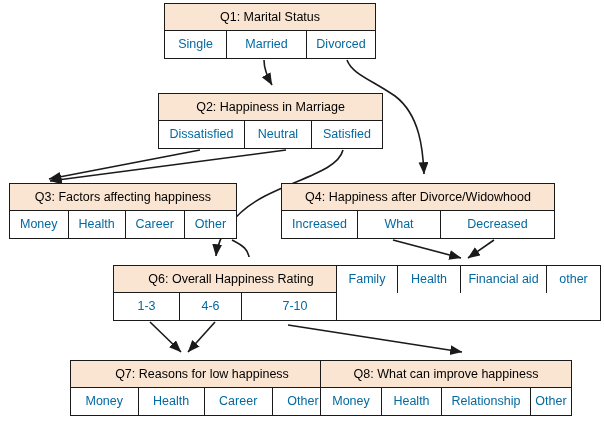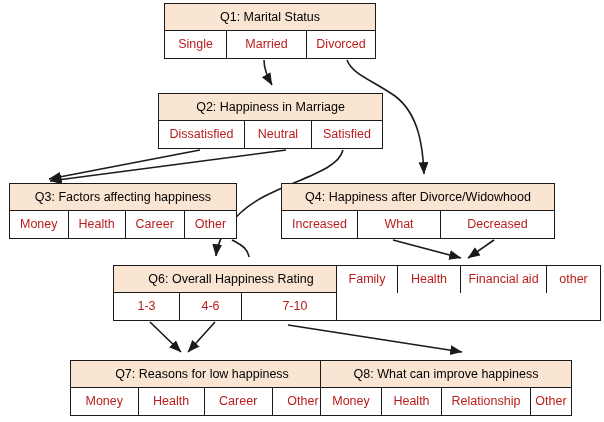--- a/index.html
+++ b/index.html
@@ -44,21 +44,21 @@
   }
   .node-options {
     display: flex;
     height: 27px;
   }
   .opt {
     box-sizing: border-box;
     flex: 1 1 auto;
     border-right: 1.3px solid #1a1a1a;
     text-align: center;
-    color: #b91c1c;
+    color: #0369a1;
     font-size: 12.5px;
     line-height: 26px;
     white-space: nowrap;
     overflow: hidden;
   }
   .opt:last-child {
     border-right: none;
   }
 
   

